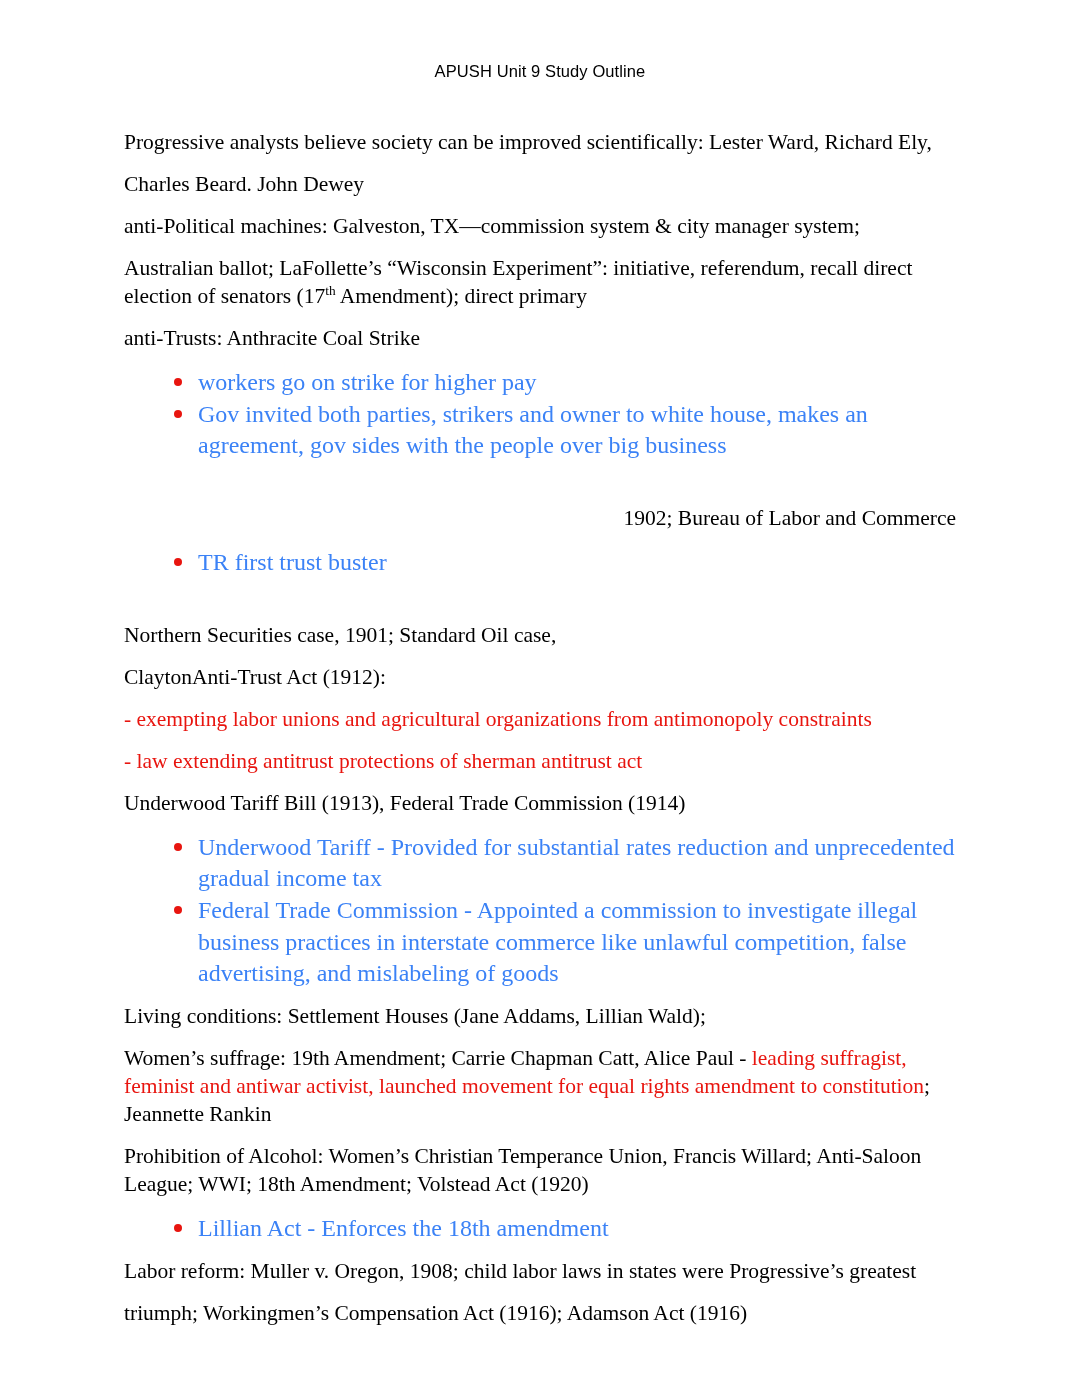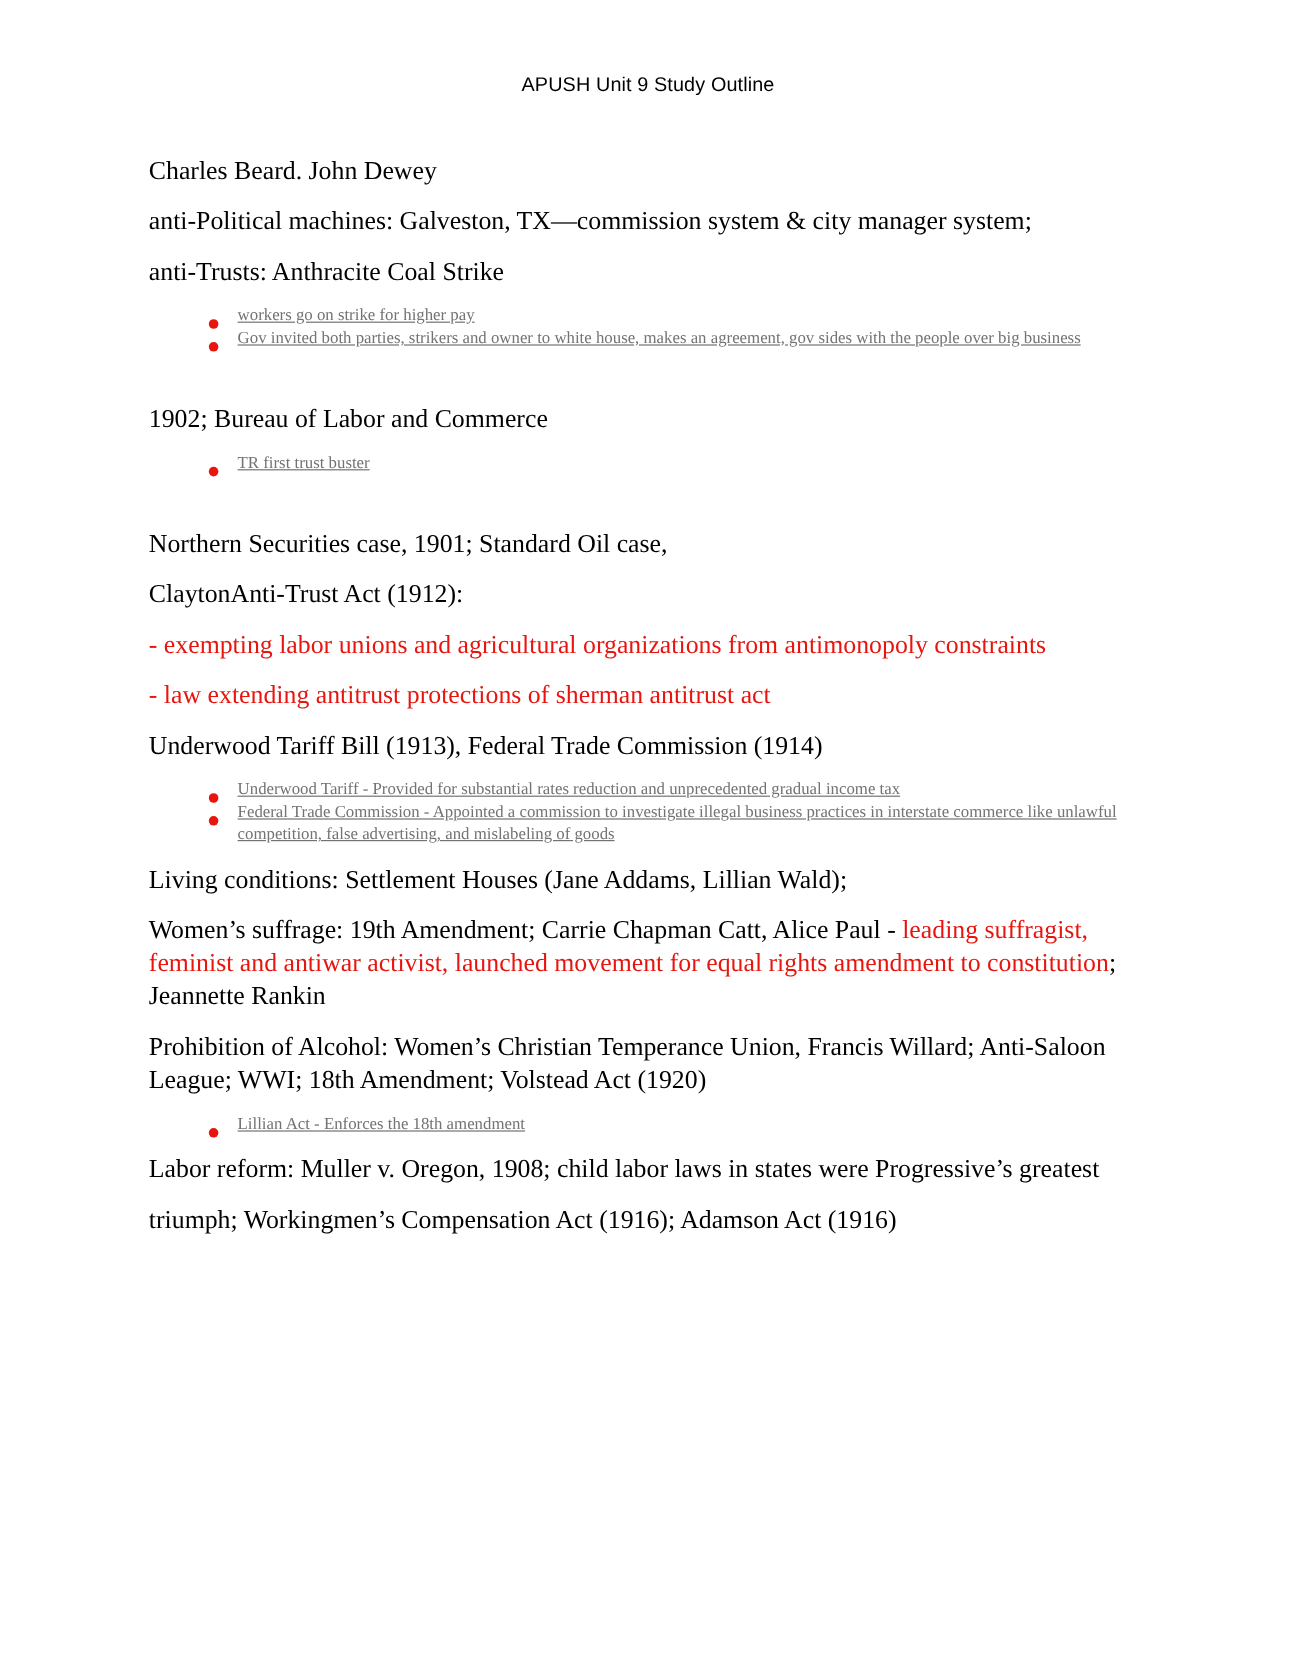--- a/index.html
+++ b/index.html
@@ -33,37 +33,37 @@
   p.line {
     font-size: 21.5px;
     line-height: 1.30;
     margin: 0 0 14px 0;
   }
   .indent-1 {
     margin-left: 63px;
   }
   .indent-small {
     margin-left: 8px;
+    text-align: right;
   }
   .red {
     color: #e8150f;
   }
   ul.bullets {
     list-style: none;
     margin: 0 0 14px 0;
     padding: 0 0 0 40px;
   }
   ul.bullets li {
     position: relative;
-    font-size: 14px;
+    font-size: 24px;
     line-height: 1.30;
-    color: #737373;
+    color: #3b82f6;
     padding-left: 34px;
     margin-bottom: 1px;
-    text-decoration: underline;
   }
   ul.bullets li::before {
     content: "";
     position: absolute;
     left: 10px;
     top: 11px;
     width: 8px;
     height: 8px;
     background: #e8150f;
     border-radius: 50%;
@@ -79,25 +79,27 @@
 </style>
 </head>
 <body>
 
 <div class="page">
 
   <div class="header">APUSH Unit 9 Study Outline</div>
 
   <div class="body-area">
 
+    <p class="line">Progressive analysts believe society can be improved scientifically: Lester Ward, Richard Ely,</p>
 
     <p class="line indent-1">Charles Beard. John Dewey</p>
 
     <p class="line">anti-Political machines: Galveston, TX—commission system &amp; city manager system;</p>
 
+    <p class="line"><span>Australian ballot; LaFollette’s “Wisconsin Experiment”: initiative, referendum, recall direct</span> <span>election of senators (17</span><sup class="ord">th</sup><span> Amendment); direct primary</span></p>
 
     <p class="line">anti-Trusts: Anthracite Coal Strike</p>
 
     <ul class="bullets">
       <li>workers go on strike for higher pay</li>
       <li>Gov invited both parties, strikers and owner to white house, makes an agreement, gov sides with the people over big business</li>
     </ul>
 
     <div class="gap-lg"></div>
 

